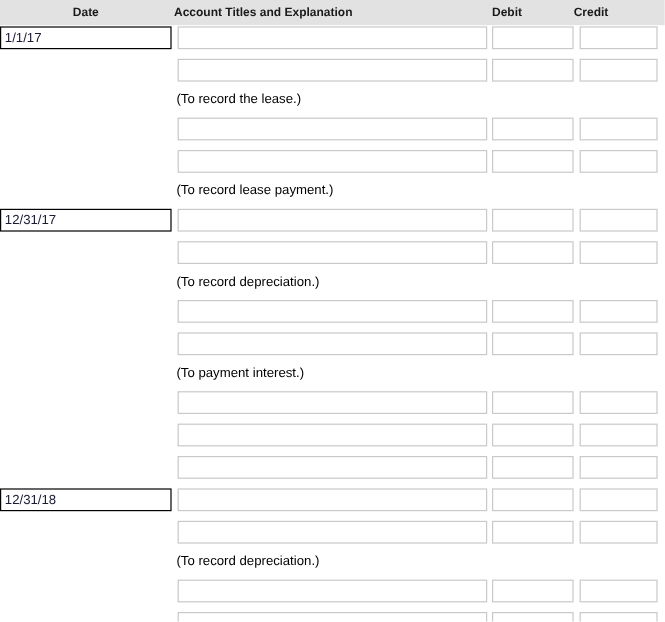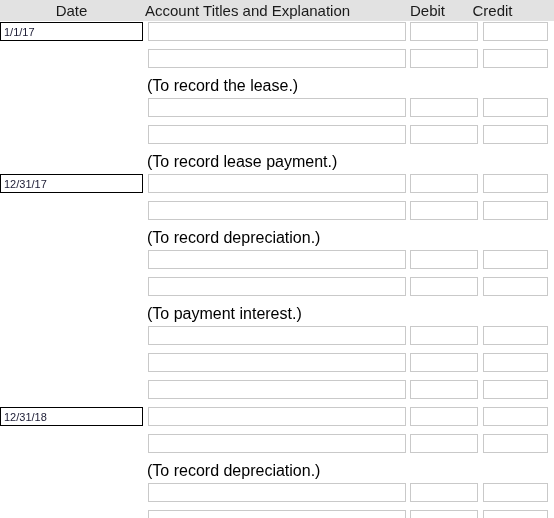--- a/index.html
+++ b/index.html
@@ -25,22 +25,22 @@
   .thead {
     height: 21px;
     background: #e2e2e2;
     position: relative;
   }
   .th {
     position: absolute;
     top: 0;
     height: 21px;
     line-height: 21px;
-    font-weight: normal;
-    font-size: 15px;
+    font-weight: bold;
+    font-size: 10px;
     color: #1a1a1a;
     white-space: nowrap;
   }
   .th-date   { left: 0;     width: 143px; text-align: center; }
   .th-acct   { left: 145px; text-align: center; }
   .th-debit  { left: 410px; width: 68px;  text-align: left; }
   .th-credit { left: 460px; width: 65px;  text-align: center; }
 
   
   .tbody { position: relative; }
@@ -105,21 +105,21 @@
   }
   .c-acct   { left: 148px; width: 258px; }
   .c-debit  { left: 410px; width: 68px;  }
   .c-credit { left: 483px; width: 65px;  }
 
   
   .caption {
     position: absolute;
     left: 147px;
     top: 2px;
-    font-size: 16px;
+    font-size: 11px;
     color: #000000;
     white-space: nowrap;
   }
 </style>
 </head>
 <body>
 
 <div class="journal">
 
   <div class="thead">

